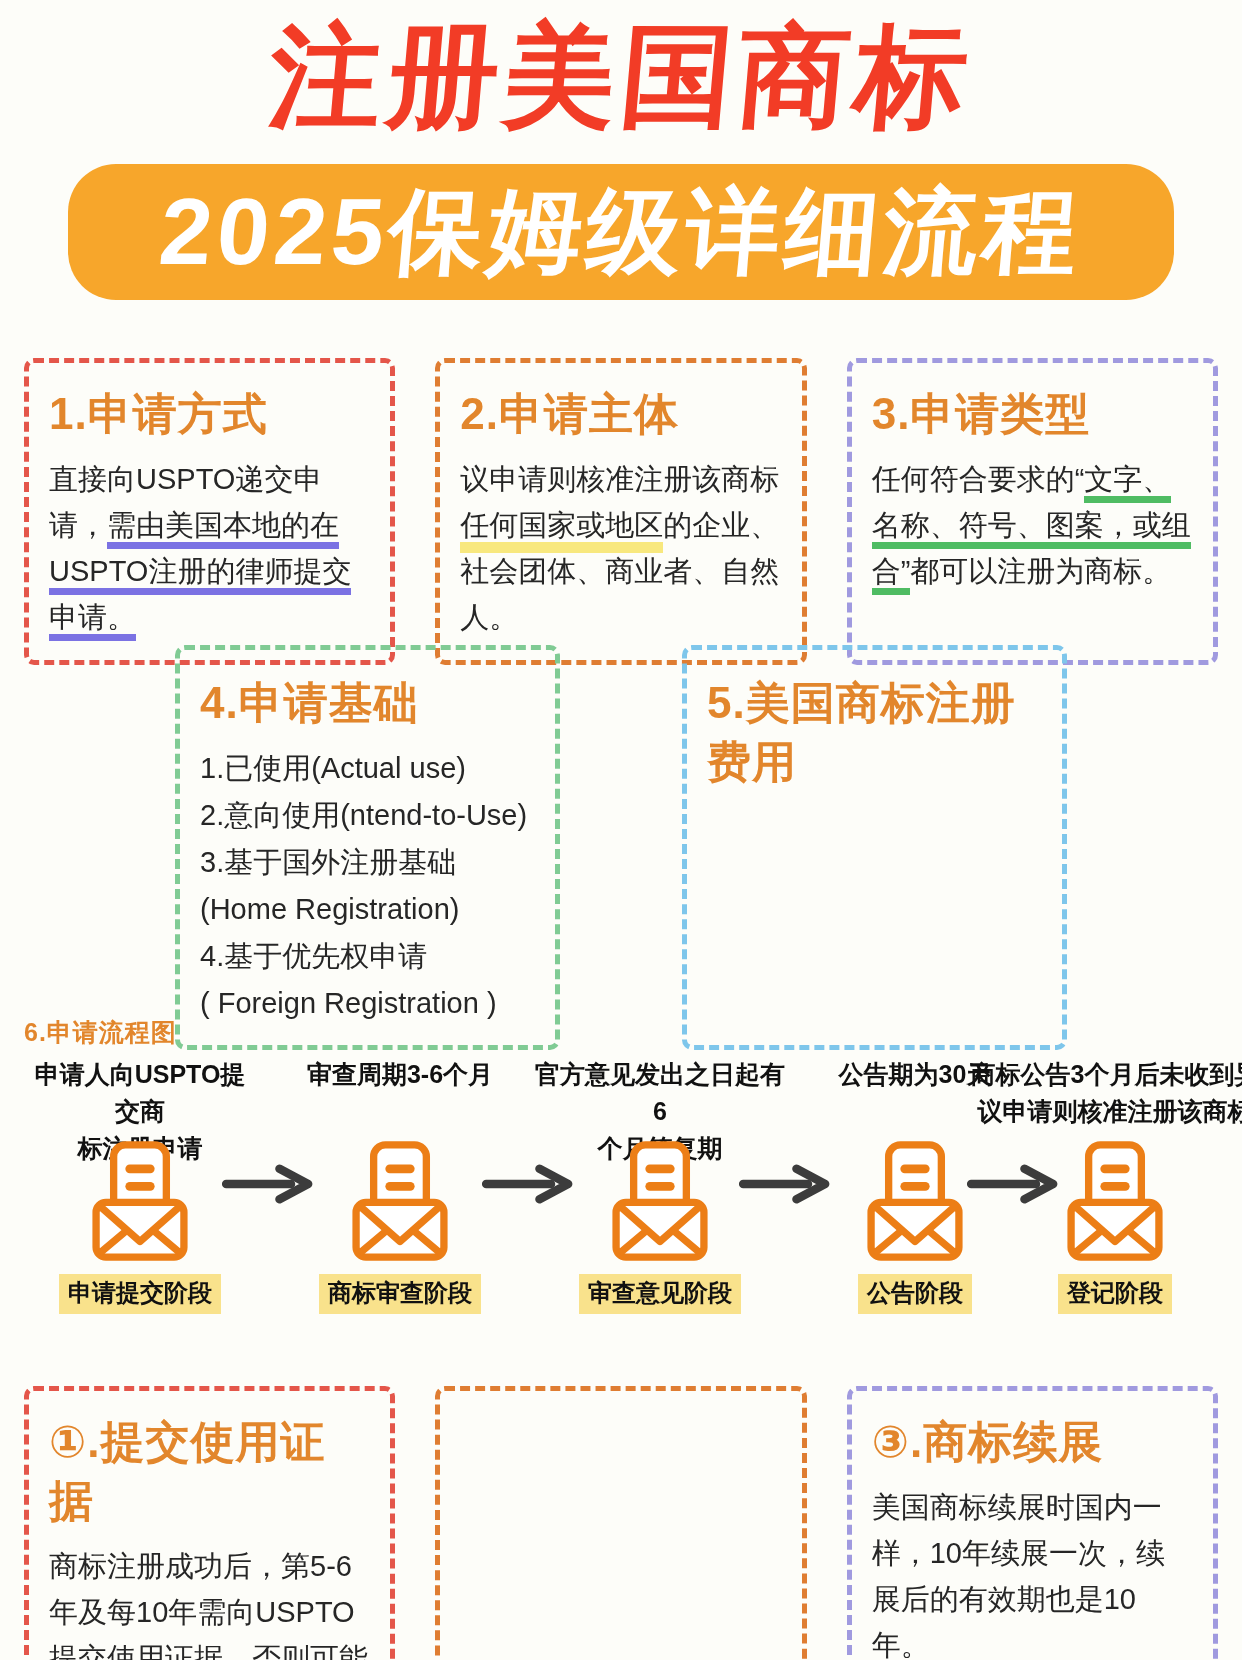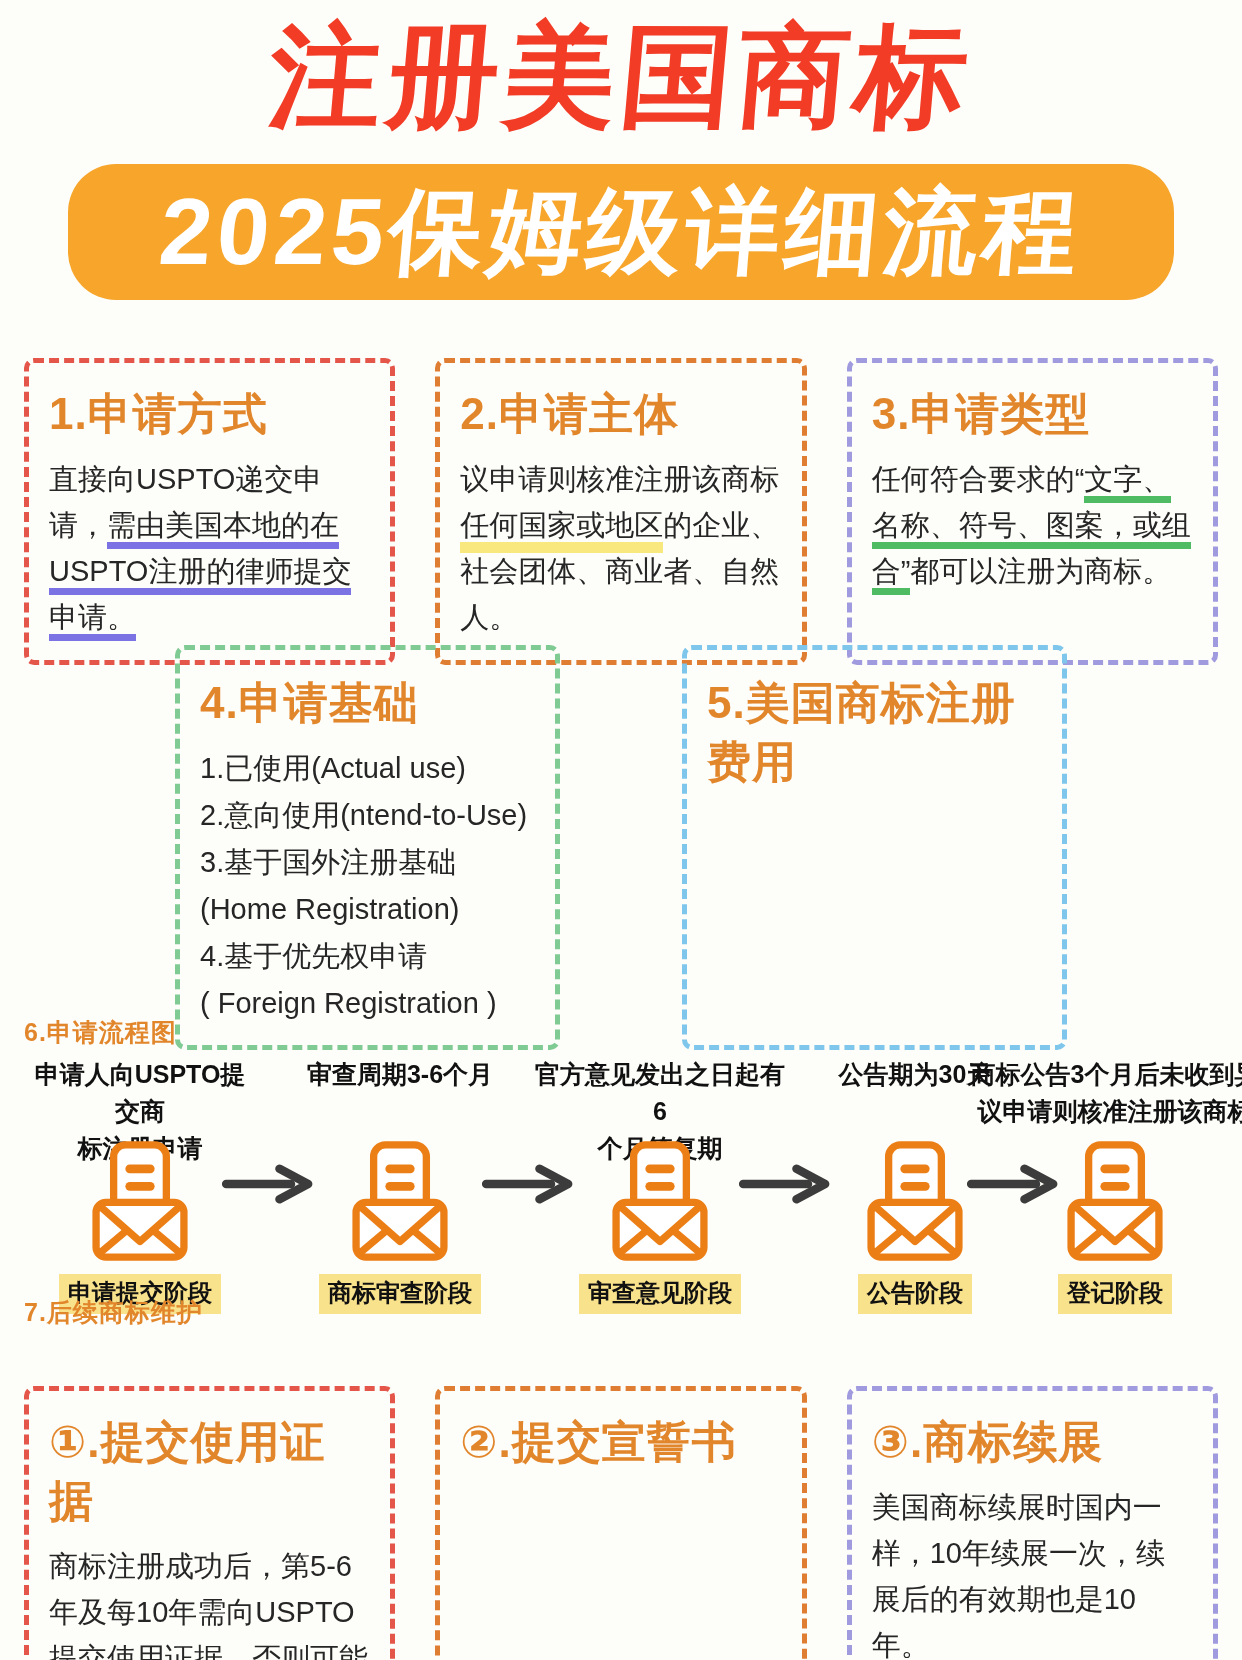--- a/index.html
+++ b/index.html
@@ -217,29 +217,27 @@
           <div class="line">议申请则核准注册该商标</div>
         </div>
       <svg class="env" viewBox="0 0 100 125" width="98" height="122">
           <use href="#env-g"></use>
         </svg>
       <div class="stage-label">登记阶段</div>
     </div>
 
   </div>
 
-  <div class="section-heading h-maint">7.后续商标维护</div>
 
   <div class="row3">
     <div class="ibox b-red">
       <div class="ibox-title">①.提交使用证据</div>
       <div class="ibox-body">商标注册成功后，第5-6年及每10年需向USPTO提交使用证据，否则可能被罚款或撤销注册。</div>
     </div>
     <div class="ibox b-orange">
-      <div class="ibox-title">②.提交宣誓书</div>
     </div>
     <div class="ibox b-purple">
       <div class="ibox-title">③.商标续展</div>
       <div class="ibox-body">美国商标续展时国内一样，10年续展一次，续展后的有效期也是10年。</div>
     </div>
   </div>
 
 </div>
 
 </body></html>

